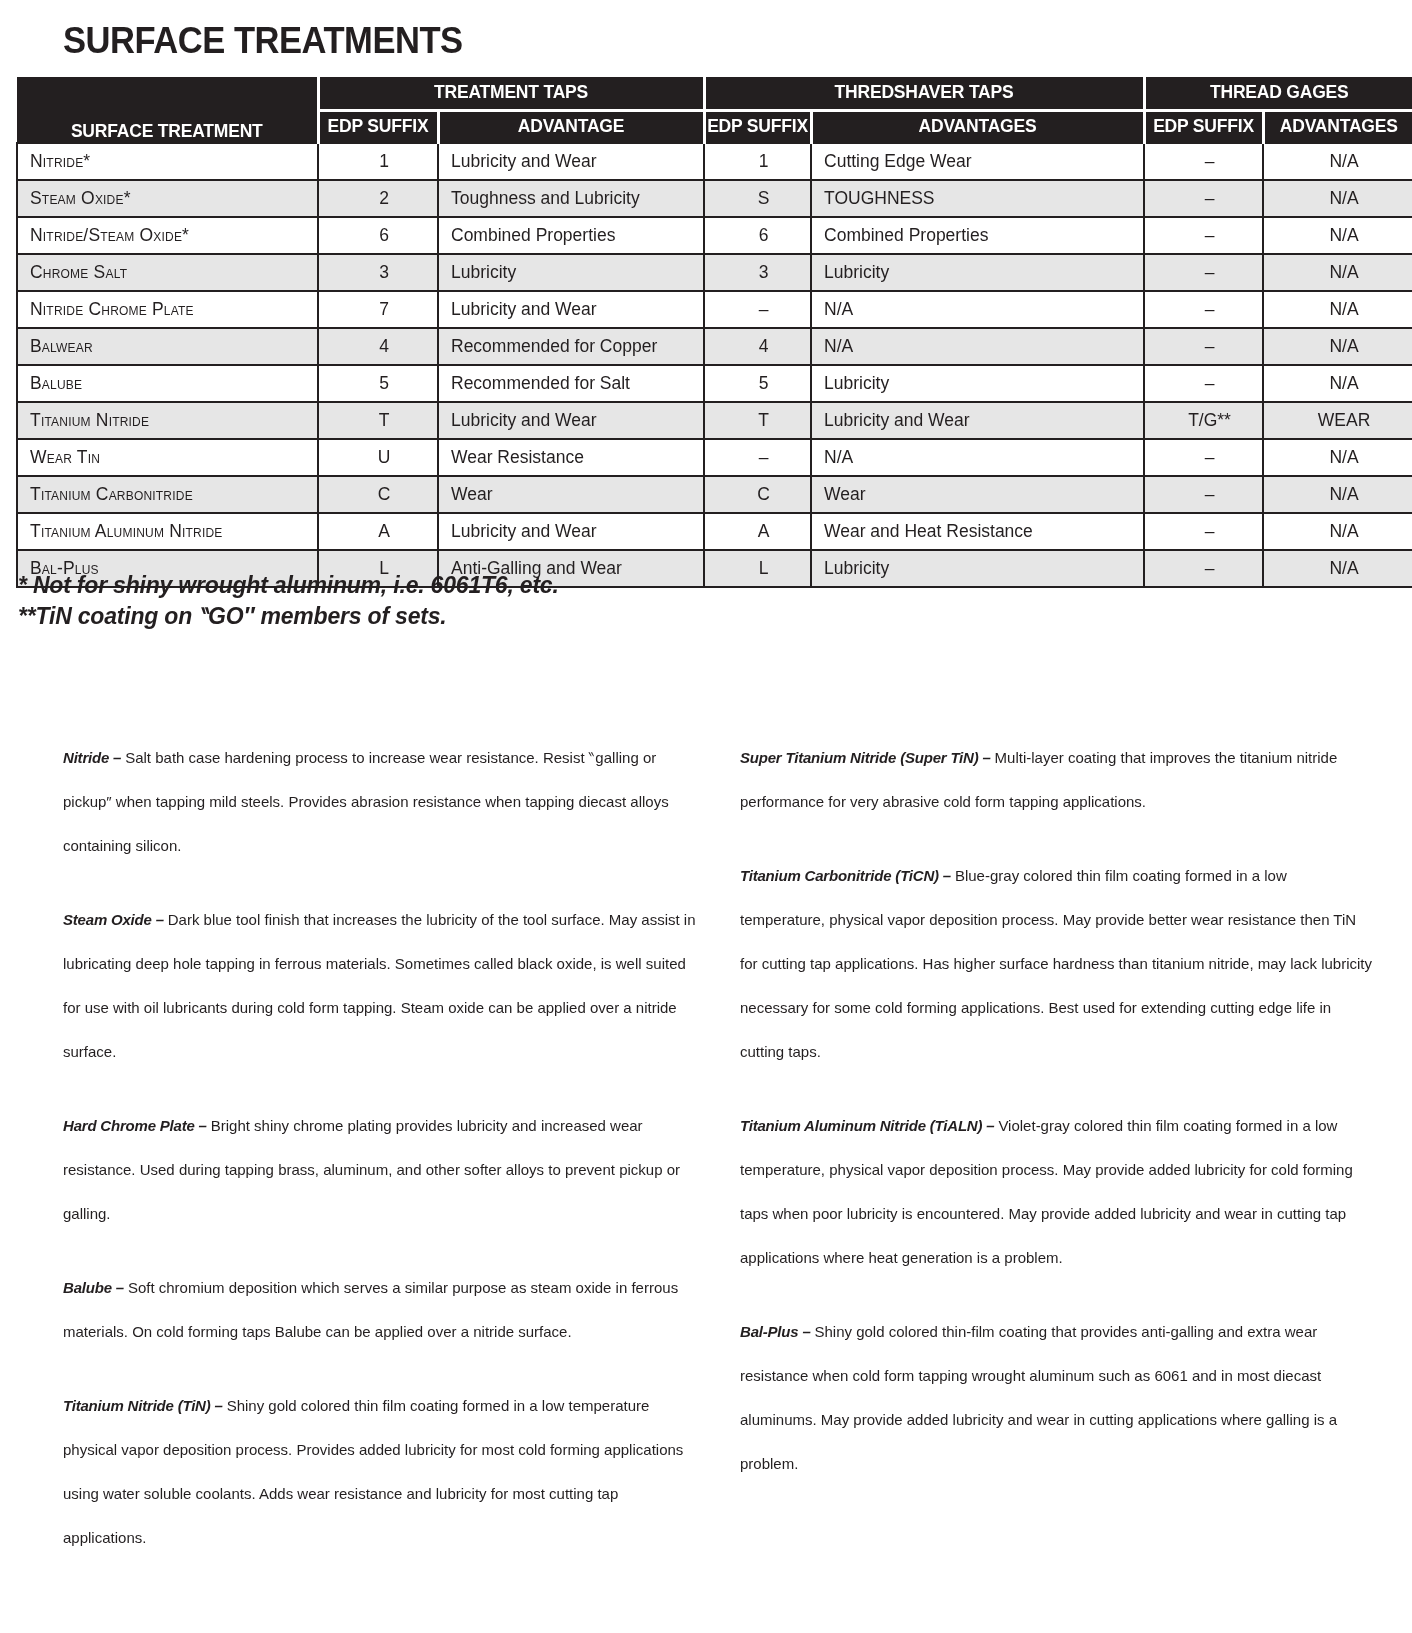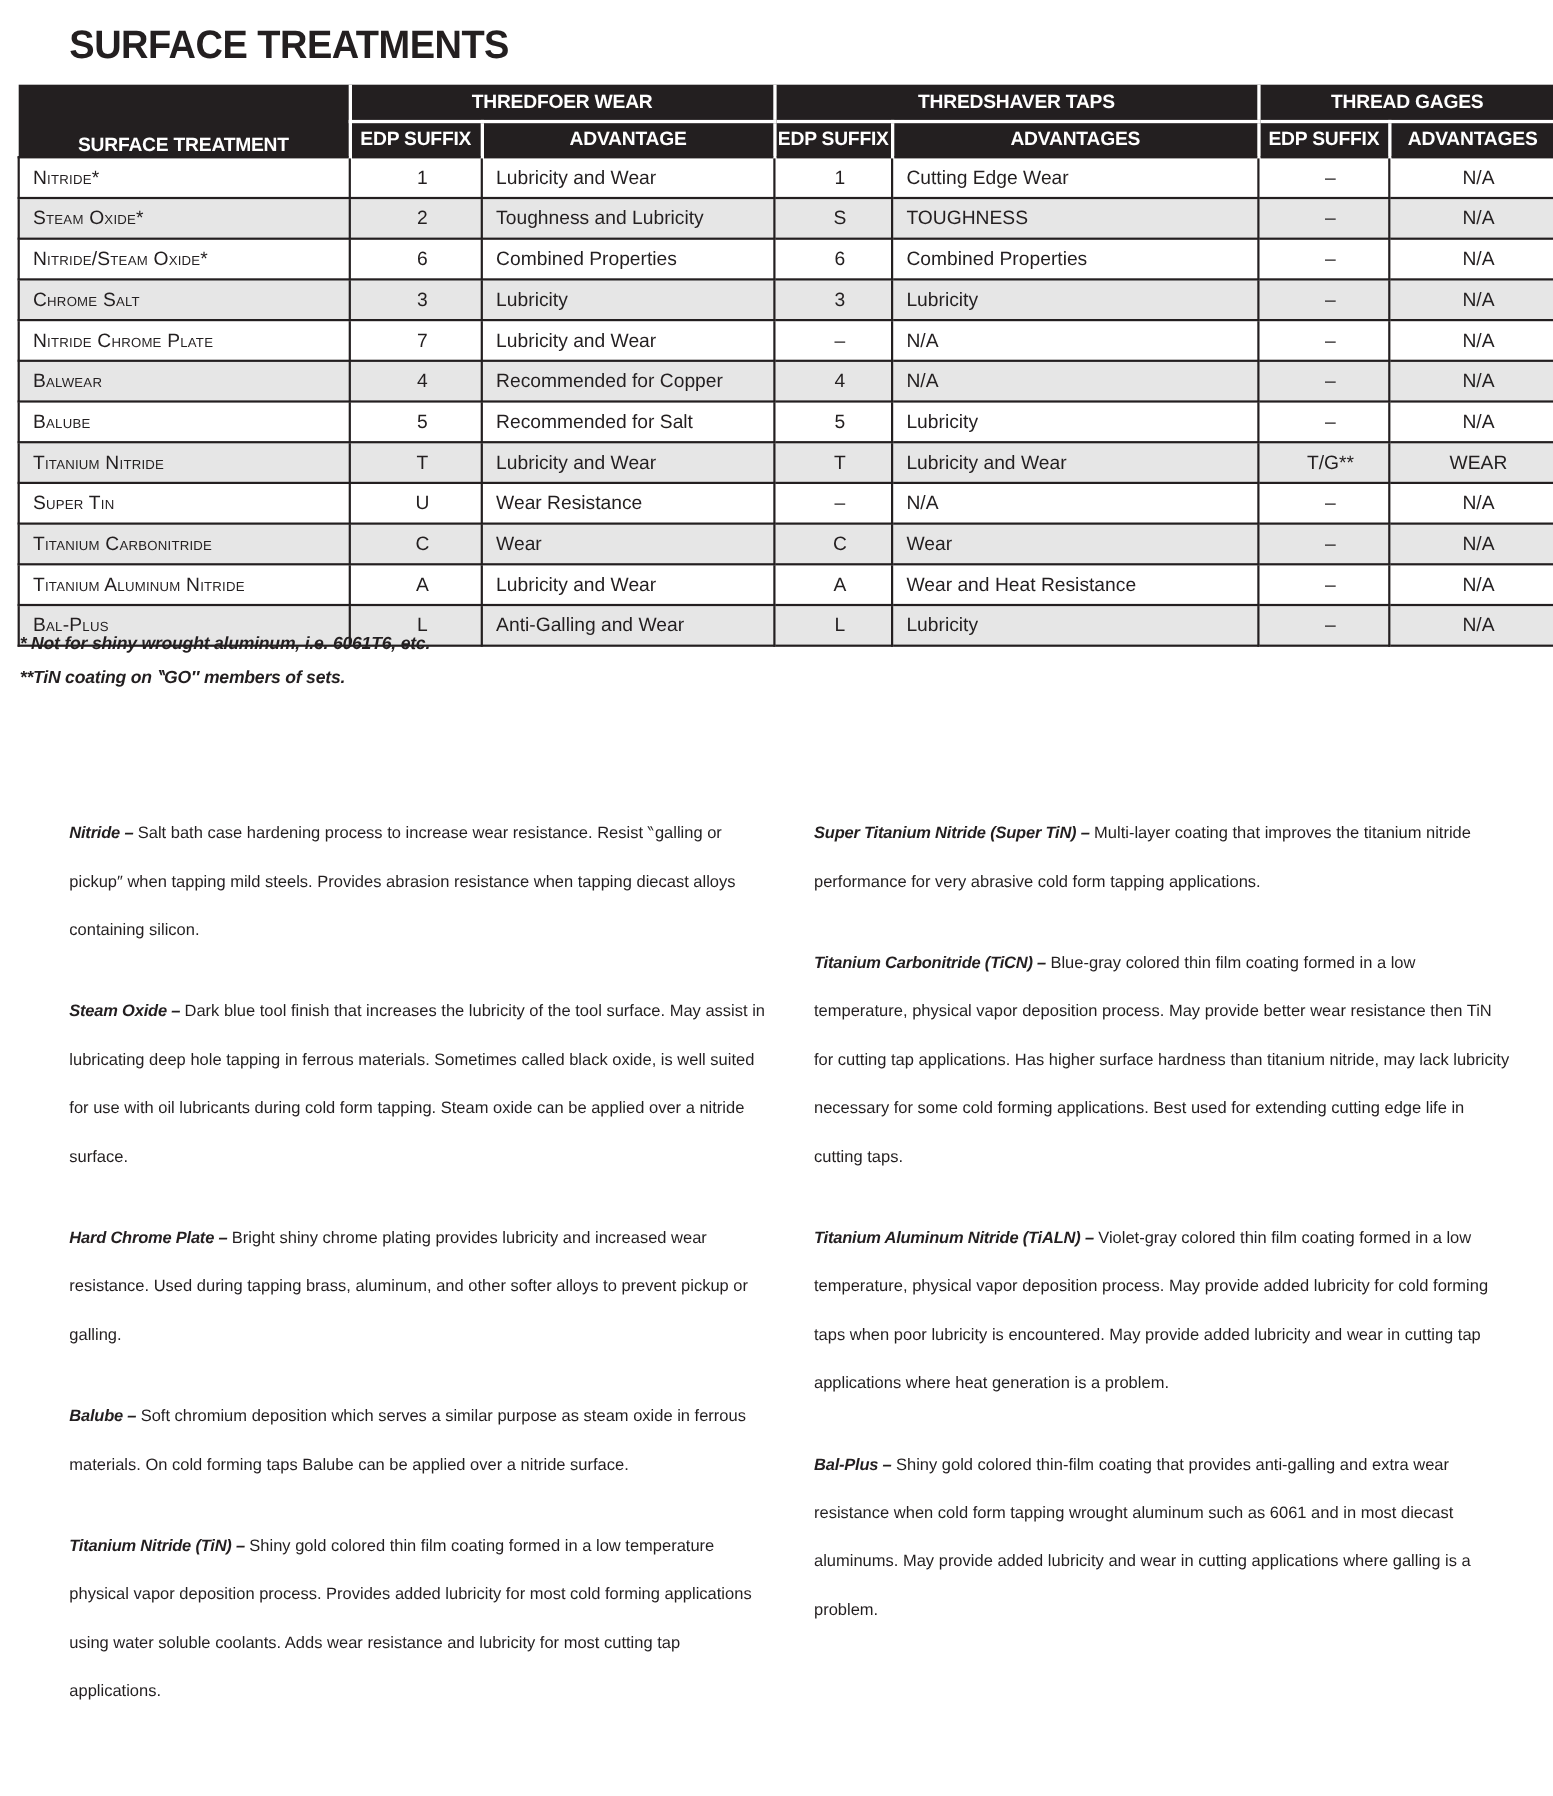--- a/index.html
+++ b/index.html
@@ -22,21 +22,21 @@
   th.sep-l{border-left:3px solid #fff;}
   th.sep-b{border-bottom:3px solid #fff;}
   th.corner{vertical-align:bottom;padding-bottom:7px;border-right:3px solid #fff;}
   table.st tbody td{border:2px solid #231f20;height:35px;padding:0 0 0 12px;
                     font-size:17.5px;background-clip:padding-box;}
   table.st tbody tr:nth-child(even) td{background:#e6e6e6;}
   td.trt{font-weight:normal;font-variant:small-caps;font-size:19px;letter-spacing:0.2px;}
   td.ctr{text-align:center;padding:0;}
   td.adv{text-align:left;}
 
-  .footnotes{position:absolute;left:18px;top:570px;font-size:16px;font-weight:bold;
+  .footnotes{position:absolute;left:18px;top:570px;font-size:23px;font-weight:bold;
              font-style:italic;line-height:31px;letter-spacing:-0.2px;}
 
   .cols{position:absolute;top:736px;font-size:15px;line-height:44px;}
   .col-left{left:63px;width:640px;}
   .col-right{left:740px;width:634px;}
   .cols p{margin:0 0 30px 0;}
   .term{font-weight:bold;font-style:italic;letter-spacing:-0.2px;}
 </style>
 </head>
 <body>
@@ -51,21 +51,21 @@
         <col style="width:120px">
         <col style="width:266px">
       <col style="width:107px">
         <col style="width:333px">
         <col style="width:119px">
         <col style="width:150px">
     </colgroup>
     <thead>
       <tr class="grp">
         <th class="corner" rowspan="2">SURFACE TREATMENT</th>
-        <th class="sep-b" colspan="2">THREDFOER WEAR</th>
+        <th class="sep-b" colspan="2">TREATMENT TAPS</th>
         <th class="sep-l sep-b" colspan="2">THREDSHAVER TAPS</th>
         <th class="sep-l sep-b" colspan="2">THREAD GAGES</th>
       </tr>
       <tr class="sub">
         <th>EDP SUFFIX</th>
         <th class="sep-l">ADVANTAGE</th>
         <th class="sep-l">EDP SUFFIX</th>
         <th class="sep-l">ADVANTAGES</th>
         <th class="sep-l">EDP SUFFIX</th>
         <th class="sep-l">ADVANTAGES</th>
@@ -138,21 +138,21 @@
       <tr>
         <td class="trt">Titanium Nitride</td>
         <td class="ctr">T</td>
         <td class="adv">Lubricity and Wear</td>
         <td class="ctr">T</td>
         <td class="adv">Lubricity and Wear</td>
         <td class="ctr">T/G**</td>
         <td class="ctr">WEAR</td>
       </tr>
       <tr>
-        <td class="trt">Super Tin</td>
+        <td class="trt">Wear Tin</td>
         <td class="ctr">U</td>
         <td class="adv">Wear Resistance</td>
         <td class="ctr">–</td>
         <td class="adv">N/A</td>
         <td class="ctr">–</td>
         <td class="ctr">N/A</td>
       </tr>
       <tr>
         <td class="trt">Titanium Carbonitride</td>
         <td class="ctr">C</td>

